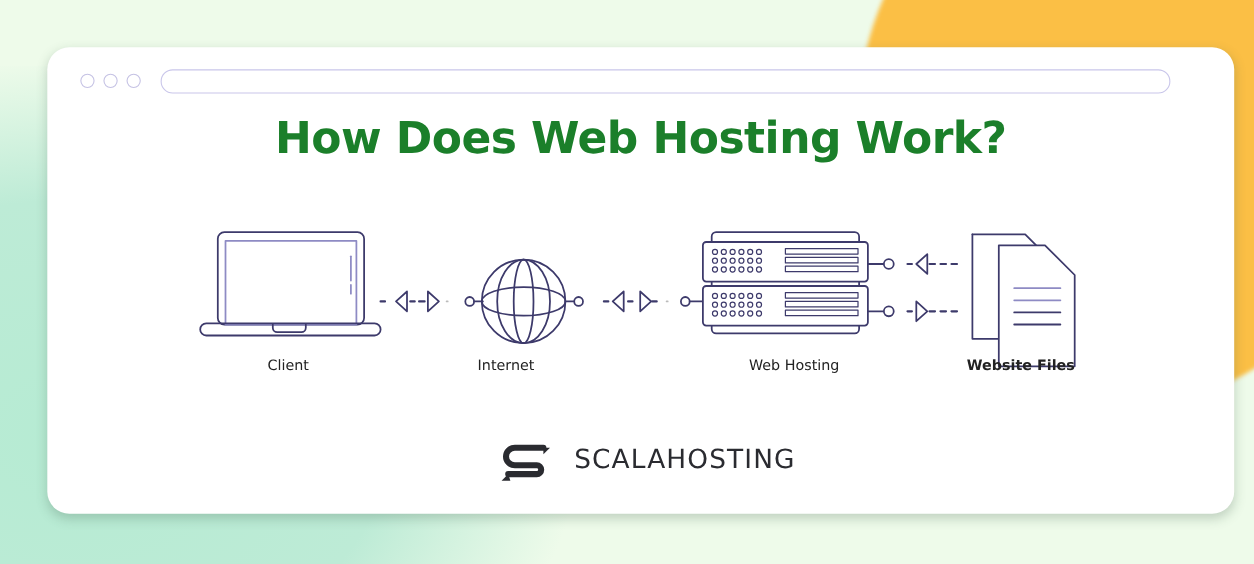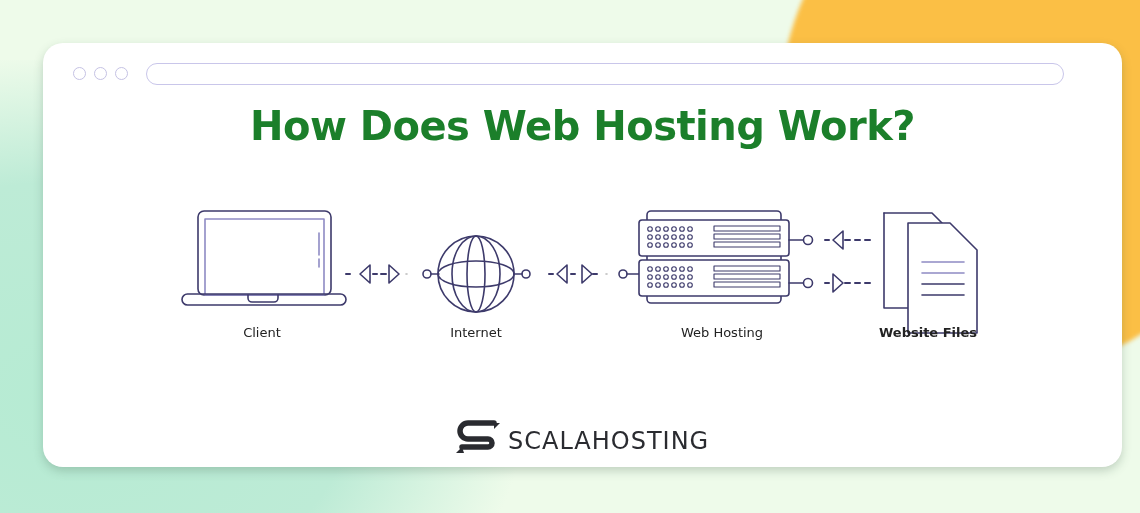--- a/index.html
+++ b/index.html
@@ -34,21 +34,21 @@
     color: #1b7f2a; font-weight: bold; font-size: 40px; letter-spacing: -0.5px;
     font-family: "DejaVu Sans", sans-serif;
   }
   .diagram { position: absolute; left: 0; top: 0; }
   .label {
     position: absolute; font-size: 13px; color: #222; text-align: center;
     font-family: "DejaVu Sans", sans-serif; transform: translateX(-50%);
     top: 282px; white-space: nowrap;
   }
   .brand {
-    position: absolute; left: 411px; top: 376px; display: flex; align-items: flex-end; gap: 6px;
+    position: absolute; left: 411px; top: 360px; display: flex; align-items: flex-start; gap: 20px;
   }
   .brand-text {
     font-family: "DejaVu Sans", sans-serif; font-size: 24px; color: #2a2b30; letter-spacing: 1px;
   }
 </style>
 </head>
 <body>
 
 <div class="bg-green"></div>
 <div class="bg-orange"></div>
@@ -183,21 +183,21 @@
       <path d="M841 170 V265 H865"></path>
       <path d="M865 180 H907 L934 207 V290 H865 Z" fill="#fff"></path>
       <line x1="879" y1="219" x2="921" y2="219" stroke="#8e8bc4"></line>
       <line x1="879" y1="230" x2="921" y2="230" stroke="#8e8bc4"></line>
       <line x1="879" y1="241" x2="921" y2="241"></line>
       <line x1="879" y1="252" x2="921" y2="252"></line>
     </g>
   </svg>
 
   <div class="label" style="left:219px;">Client</div>
-  <div class="label" style="left:433px;">Internet</div>
+  <div class="label" style="left:417px;">Internet</div>
   <div class="label" style="left:679px;">Web Hosting</div>
   <div class="label" style="left:885px;font-weight:bold;">Website Files</div>
 
   <div class="brand">
     <svg width="48" height="36" viewBox="0 0 48 36">
       <path d="M40 4 H14 a8 8 0 0 0 0 16 H34 a4 4 0 0 1 0 8 H8" fill="none" stroke="#2a2b30" stroke-width="5.5" stroke-linecap="round" stroke-linejoin="round"></path>
       <path d="M40 4 L46 4 L40 10 Z" fill="#2a2b30"></path>
       <path d="M8 28 L2 34 L10 34 Z" fill="#2a2b30"></path>
     </svg>
     <span class="brand-text">SCALAHOSTING</span>

